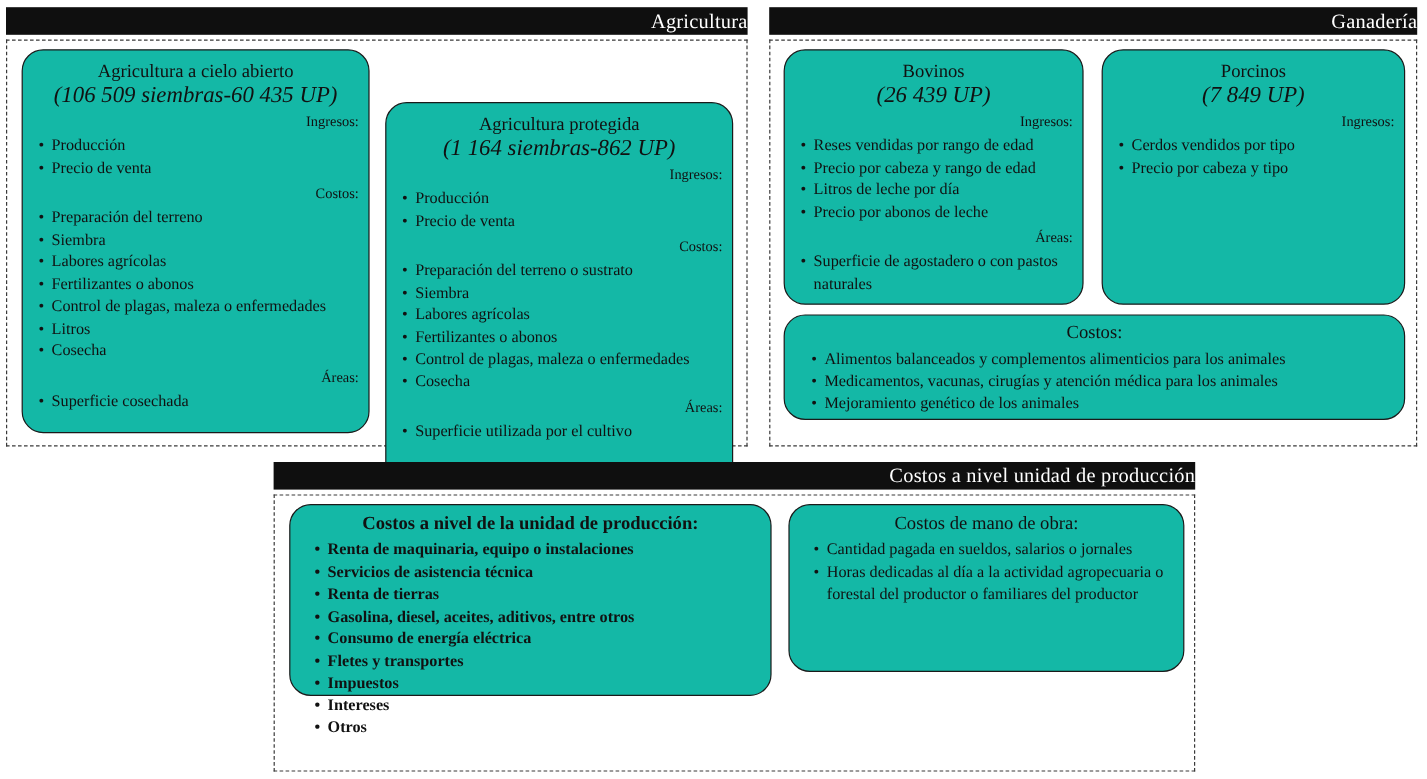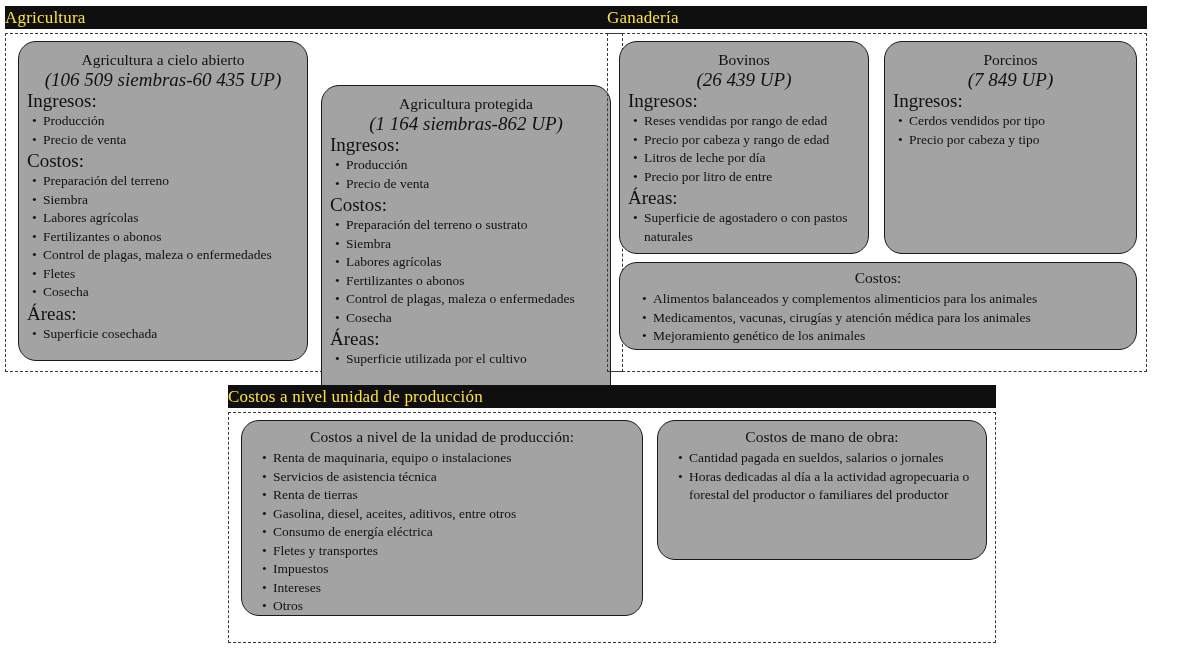--- a/index.html
+++ b/index.html
@@ -2,34 +2,34 @@
 <html><head>
 <meta charset="utf-8">
 <style>
   * { margin:0; padding:0; box-sizing:border-box; }
   html,body { background:#ffffff; }
   body { font-family:"Liberation Serif","DejaVu Serif",serif; color:#111; }
   .canvas { position:relative; width:1189px; height:649px; background:#fff; overflow:hidden; }
   .panel { position:absolute; }
   .panel-header {
     position:absolute; left:0; right:0; top:0; height:23px;
-    background:#0f0f0f; color:#fde047; text-align:left;
+    background:#0f0f0f; color:#ffffff; text-align:right;
     font-size:17px; line-height:23px; letter-spacing:.2px;
   }
   .panel-body {
     position:absolute; left:0; right:0; top:27px; bottom:0;
     border:1px dashed #3a3a3a;
   }
   .rbox {
     position:absolute; border:1.4px solid #1a1a1a; border-radius:18px;
-    padding:8px 8px 4px 8px; background:#a3a3a3;
+    padding:8px 8px 4px 8px; background:#14b8a6;
   }
   .box-title   { text-align:center; font-size:15.5px; line-height:20px; }
   .box-subtitle{ text-align:center; font-size:19px; line-height:18px; margin-top:1px;font-style:italic; }
-  .sec-label   { text-align:left; font-size:19px; line-height:18px; margin-top:3px; }
+  .sec-label   { text-align:right; font-size:12px; line-height:18px; margin-top:3px; }
   ul.items { list-style:none; font-size:13.5px; margin-top:2px; padding-left:3px; padding-right:2px; }
   ul.items li { position:relative; padding-left:13px; line-height:18.5px; }
   ul.items li::before { content:"\2022"; position:absolute; left:2px; top:0; }
 </style>
 </head>
 <body>
 
 <div class="canvas">
 
   <section class="panel" style="left:5px;top:6px;width:618px;height:366px;">
@@ -44,21 +44,21 @@
           <li>Producción</li>
           <li>Precio de venta</li>
         </ul>
         <div class="sec-label">Costos:</div>
         <ul class="items">
           <li>Preparación del terreno</li>
           <li>Siembra</li>
           <li>Labores agrícolas</li>
           <li>Fertilizantes o abonos</li>
           <li>Control de plagas, maleza o enfermedades</li>
-          <li>Fletes</li>
+          <li>Litros</li>
           <li>Cosecha</li>
         </ul>
         <div class="sec-label">Áreas:</div>
         <ul class="items">
           <li>Superficie cosechada</li>
         </ul>
       </div>
 
       <div class="rbox" style="left:315px;top:7px;width:290px;height:320px;margin-top:44px;">
         <div class="box-title">Agricultura protegida</div>
@@ -79,33 +79,33 @@
         </ul>
         <div class="sec-label">Áreas:</div>
         <ul class="items">
           <li>Superficie utilizada por el cultivo</li>
         </ul>
       </div>
 
     </div>
   </section>
 
-  <section class="panel" style="left:607px;top:6px;width:540px;height:366px;">
+  <section class="panel" style="left:641px;top:6px;width:540px;height:366px;">
     <div class="panel-header">Ganadería</div>
     <div class="panel-body">
 
       <div class="rbox" style="left:11px;top:7px;width:250px;height:213px;">
         <div class="box-title">Bovinos</div>
         <div class="box-subtitle">(26 439 UP)</div>
         <div class="sec-label">Ingresos:</div>
         <ul class="items">
           <li>Reses vendidas por rango de edad</li>
           <li>Precio por cabeza y rango de edad</li>
           <li>Litros de leche por día</li>
-          <li>Precio por litro de entre</li>
+          <li>Precio por abonos de leche</li>
         </ul>
         <div class="sec-label">Áreas:</div>
         <ul class="items">
           <li>Superficie de agostadero o con pastos naturales</li>
         </ul>
       </div>
 
       <div class="rbox" style="left:276px;top:7px;width:253px;height:213px;">
         <div class="box-title">Porcinos</div>
         <div class="box-subtitle">(7 849 UP)</div>
@@ -125,21 +125,21 @@
         </ul>
       </div>
 
     </div>
   </section>
 
   <section class="panel" style="left:228px;top:385px;width:768px;height:258px;">
     <div class="panel-header">Costos a nivel unidad de producción</div>
     <div class="panel-body">
 
-      <div class="rbox" style="left:12px;top:7px;width:402px;height:196px;padding-top:6px;">
+      <div class="rbox" style="left:12px;top:7px;width:402px;height:160px;padding-top:6px;font-weight:bold;">
         <div class="box-title">Costos a nivel de la unidad de producción:</div>
         <ul class="items" style="padding-left:10px;">
           <li>Renta de maquinaria, equipo o instalaciones</li>
           <li>Servicios de asistencia técnica</li>
           <li>Renta de tierras</li>
           <li>Gasolina, diesel, aceites, aditivos, entre otros</li>
           <li>Consumo de energía eléctrica</li>
           <li>Fletes y transportes</li>
           <li>Impuestos</li>
           <li>Intereses</li>

